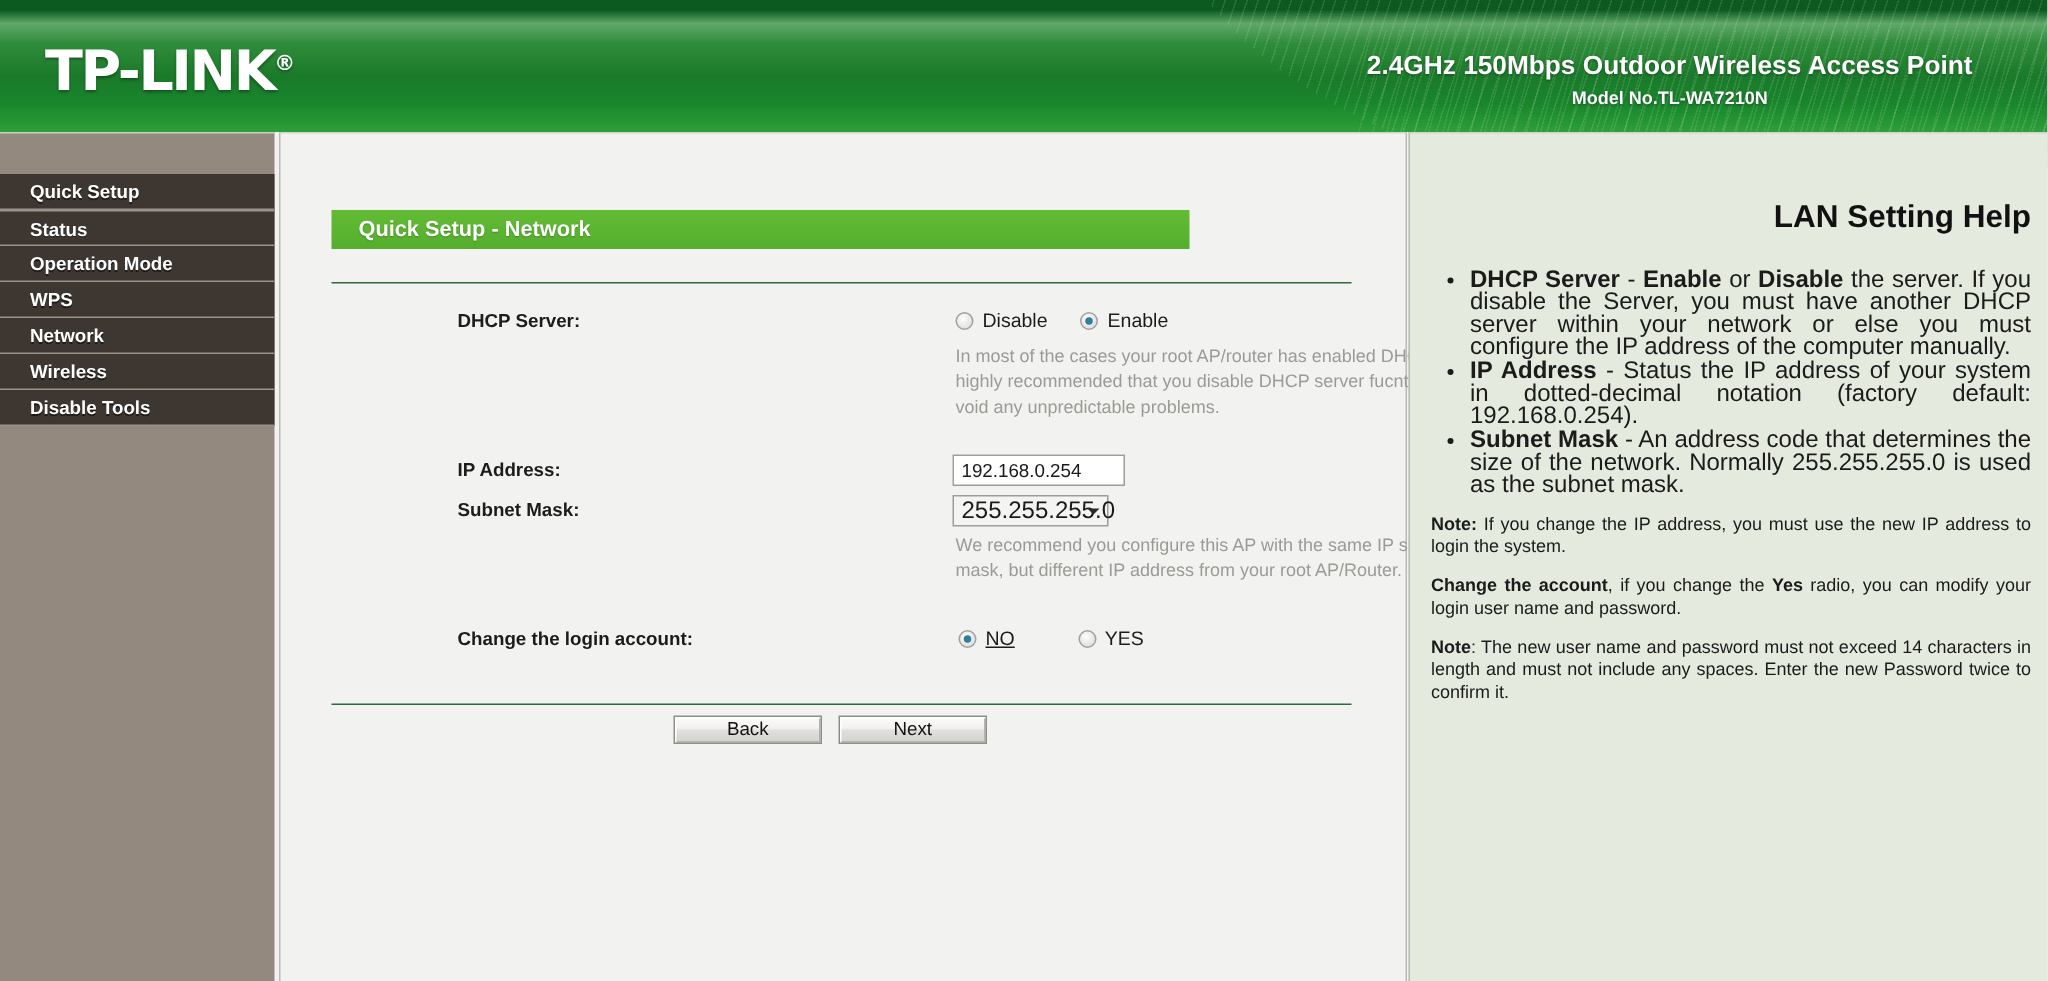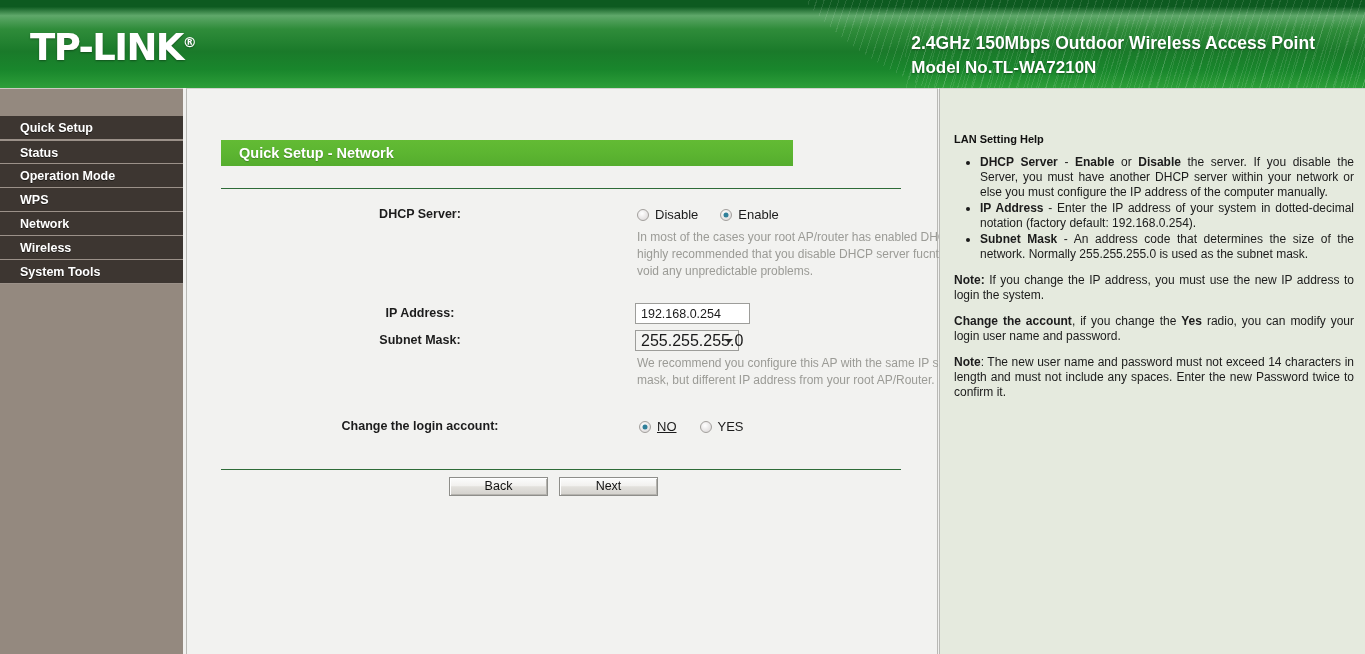--- a/index.html
+++ b/index.html
@@ -41,24 +41,24 @@
   }
   .logo{
     position:absolute;left:30px;top:26px;
     font-size:37px;font-weight:bold;color:#ffffff;
     letter-spacing:-1.6px;
     font-family:"DejaVu Sans", sans-serif;
     text-shadow:0 1px 2px rgba(0,0,0,.35);
   }
   .logo .reg{font-size:14px;vertical-align:super;letter-spacing:0;}
   .hdr-model{
-    position:absolute;right:50px;top:33px;text-align:left;color:#ffffff;
+    position:absolute;right:50px;top:33px;text-align:center;color:#ffffff;
   }
   .hdr-model .t1{font-size:17.5px;font-weight:bold;text-shadow:0 1px 2px rgba(0,0,0,.4);}
-  .hdr-model .t2{font-size:17px;font-weight:bold;margin-top:4px;text-shadow:0 1px 2px rgba(0,0,0,.4);}
+  .hdr-model .t2{font-size:12px;font-weight:bold;margin-top:4px;text-shadow:0 1px 2px rgba(0,0,0,.4);}
 
   
   .body-wrap{position:absolute;left:0;top:88px;width:1365px;height:566px;background:#f1f1ef;}
 
   
   .sidebar{
     position:absolute;left:0;top:0;width:183px;height:566px;
     background:#94897f;
     border-top:1px solid #cfcac3;
   }
@@ -92,21 +92,21 @@
   }
   .hr-green{
     position:absolute;left:34px;width:680px;height:0;
     border-top:1px solid #2e6b38;
   }
   #hr-top{top:99px;}
   #hr-bottom{top:380px;}
 
   .form{position:absolute;left:0;top:0;width:750px;height:566px;}
   .lbl{
-    position:absolute;text-align:center;
+    position:absolute;text-align:left;
     font-size:12.5px;font-weight:bold;color:#1c1c1c;
   }
   .hint{
     position:absolute;
     font-size:12px;color:#9b9b96;line-height:17px;
   }
   .radio-row{position:absolute;}
   .radio{
     display:inline-block;vertical-align:middle;
     width:12px;height:12px;border-radius:50%;
@@ -163,30 +163,31 @@
 
   
   .help{
     position:absolute;left:939px;top:0;width:426px;height:566px;
     background:#e5eade;
     border-left:1px solid #b9b9b5;
     border-top:1px solid #d2d2cd;
   }
   .help-inner{position:absolute;left:14px;top:44px;width:400px;}
   .help h2{
-    margin:0 0 10px 0;font-size:11px;color:#111111;font-weight:bold;
-    font-family:"Liberation Sans", sans-serif;
+    margin:0 0 22px 0;font-size:21px;color:#111111;font-weight:bold;
+    font-family:"Liberation Sans", sans-serif;
+    text-align:right;
   }
   .help p{
     margin:0 0 11px 0;font-size:12px;color:#1b1b1b;line-height:15px;
     text-align:justify;
   }
   .help ul{margin:0 0 11px 0;padding-left:26px;}
   .help li{
-    font-size:12px;color:#1b1b1b;line-height:15px;
+    font-size:16px;color:#1b1b1b;line-height:15px;
     text-align:justify;margin-bottom:1px;
   }
   .help b{font-weight:bold;}
 </style>
 </head>
 <body>
 
 <div class="page">
 
   <div class="header">
@@ -202,21 +203,21 @@
   <div class="body-wrap">
 
     <div class="sidebar">
       <div class="nav">
         <div class="nav-item"><span>Quick Setup</span></div>
         <div class="nav-item first"><span>Status</span></div>
         <div class="nav-item"><span>Operation Mode</span></div>
         <div class="nav-item"><span>WPS</span></div>
         <div class="nav-item"><span>Network</span></div>
         <div class="nav-item"><span>Wireless</span></div>
-        <div class="nav-item"><span>System Tools</span></div>
+        <div class="nav-item"><span>Disable Tools</span></div>
       </div>
     </div>
 
     <div class="content">
 
       <div class="panel-title">Quick Setup - Network</div>
       <div class="hr-green" id="hr-top"></div>
 
       <div class="form">
 
@@ -231,37 +232,37 @@
 
         <div class="lbl" style="left:118px;top:244px;width:230px;">Subnet Mask:</div>
         <div class="sel" style="left:448px;top:241px;width:104px;">
           <span>255.255.255.0</span>
           <span class="arrow"></span>
         </div>
         <div class="hint" style="left:450px;top:266px;width:420px;">We recommend you configure this AP with the same IP subnet and subnet mask, but different IP address from your root AP/Router.</div>
 
         <div class="lbl" style="left:118px;top:330px;width:230px;">Change the login account:</div>
         <div class="radio-row" style="left:452px;top:328px;">
-          <span class="radio on"></span><span class="radio-label" style="margin-right:23px;text-decoration:underline;">NO</span><span class="radio"></span><span class="radio-label">YES</span>
+          <span class="radio on"></span><span class="radio-label" style="margin-right:42px;text-decoration:underline;">NO</span><span class="radio"></span><span class="radio-label">YES</span>
         </div>
 
         <div class="hr-green" id="hr-bottom"></div>
 
         <div class="btn" style="left:262px;top:388px;">Back</div>
         <div class="btn" style="left:372px;top:388px;">Next</div>
 
       </div>
     </div>
 
     <div class="help">
       <div class="help-inner">
         <h2>LAN Setting Help</h2>
         <ul>
           <li><b>DHCP Server</b><span> - </span><b>Enable</b><span> or </span><b>Disable</b><span> the server. If you disable the Server, you must have another DHCP server within your network or else you must configure the IP address of the computer manually.</span></li>
-          <li><b>IP Address</b><span> - Enter the IP address of your system in dotted-decimal notation (factory default: 192.168.0.254).</span></li>
+          <li><b>IP Address</b><span> - Status the IP address of your system in dotted-decimal notation (factory default: 192.168.0.254).</span></li>
           <li><b>Subnet Mask</b><span> - An address code that determines the size of the network. Normally 255.255.255.0 is used as the subnet mask.</span></li>
         </ul>
         <p><b>Note:</b><span> If you change the IP address, you must use the new IP address to login the system.</span></p>
         <p><b>Change the account</b><span>, if you change the </span><b>Yes</b><span> radio, you can modify your login user name and password.</span></p>
         <p><b>Note</b><span>: The new user name and password must not exceed 14 characters in length and must not include any spaces. Enter the new Password twice to confirm it.</span></p>
       </div>
     </div>
 
   </div>
 </div>

